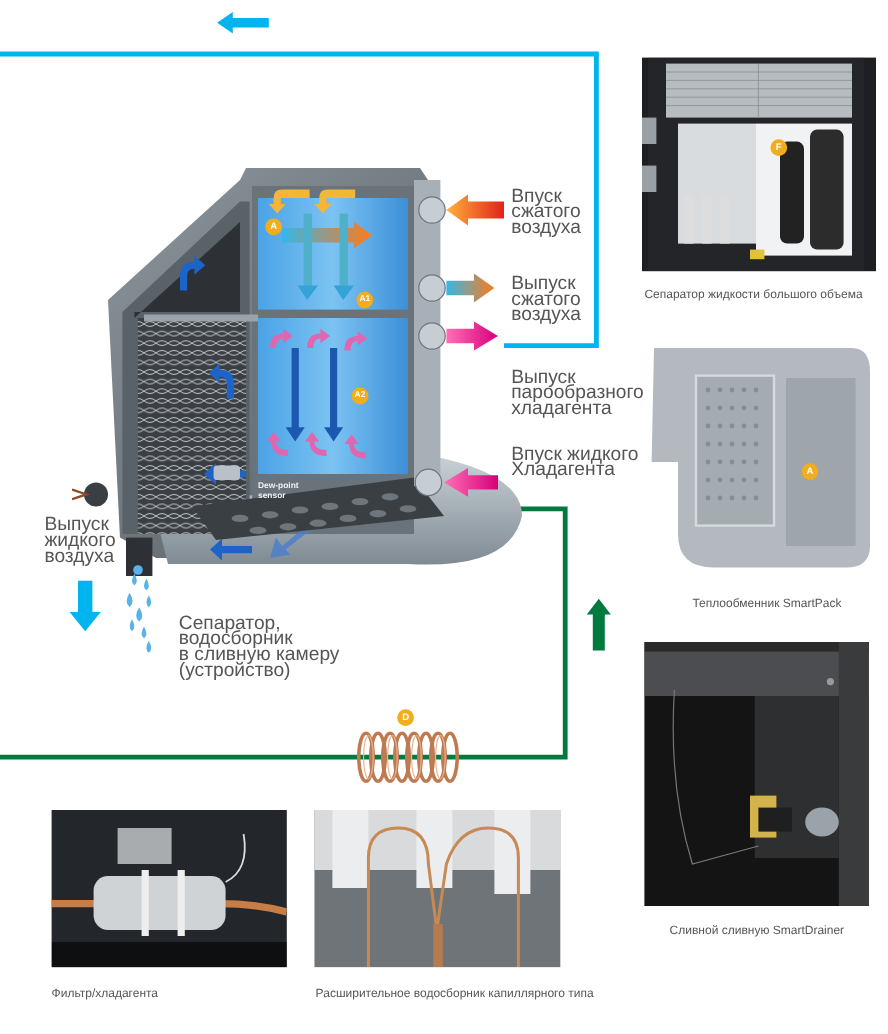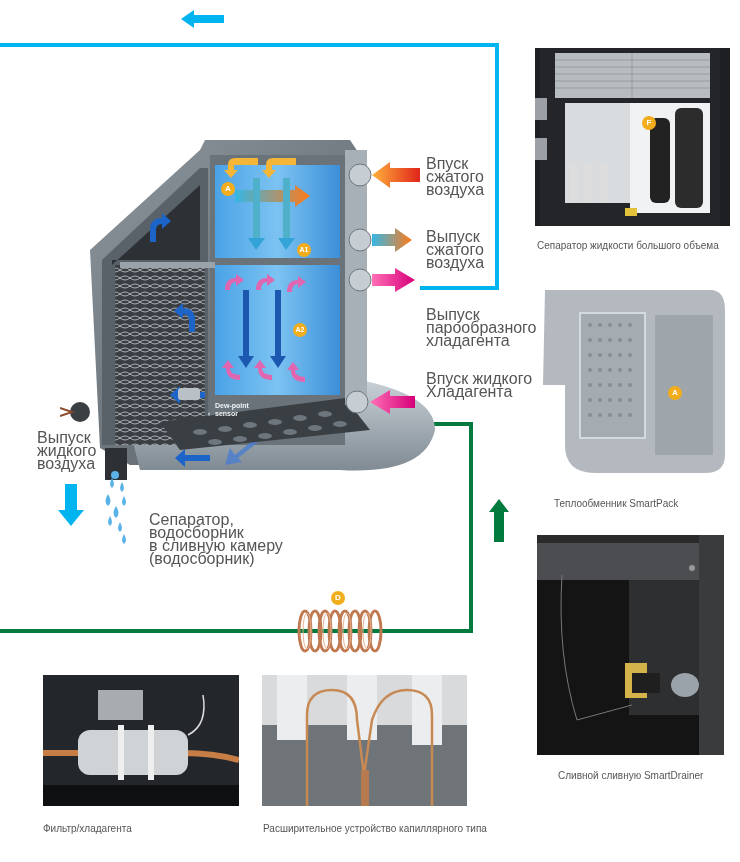--- a/index.html
+++ b/index.html
@@ -219,21 +219,21 @@
 </div>
 <div class="abs label" style="left:37px;top:431px">
   <div>Выпуск</div>
   <div>жидкого</div>
   <div>воздуха</div>
 </div>
 <div class="abs label" style="left:149px;top:513px">
   <div>Сепаратор,</div>
   <div>водосборник</div>
   <div>в сливную камеру</div>
-  <div>(водосборник)</div>
+  <div>(устройство)</div>
 </div>
 
 <div class="photo" style="left:535px;top:48px;width:195px;height:178px;background:#1d1f22">
   <svg width="195" height="178">
     <rect x="5" y="0" width="180" height="178" fill="#232528"></rect>
     <rect x="20" y="5" width="155" height="45" fill="#b7bcc0"></rect>
     <g stroke="#8a9095" stroke-width="0.7">
       <line x1="20" y1="12" x2="175" y2="12"></line>
         <line x1="20" y1="19" x2="175" y2="19"></line>
       <line x1="20" y1="26" x2="175" y2="26"></line>
@@ -294,21 +294,21 @@
       <circle cx="55" cy="130" r="2"></circle>
         <circle cx="65" cy="130" r="2"></circle>
         <circle cx="75" cy="130" r="2"></circle>
         <circle cx="85" cy="130" r="2"></circle>
         <circle cx="95" cy="130" r="2"></circle>
     </g>
     <path d="M120 30 L178 30 L178 170 L120 170 Z" fill="#9ea5ab"></path>
   </svg>
   <div class="badge" style="left:133px;top:101px">A</div>
 </div>
-<div class="abs caption" style="left:554px;top:497px">Теплообменник SmartPack</div>
+<div class="abs caption" style="left:577px;top:497px">Теплообменник SmartPack</div>
 
 <div class="photo" style="left:537px;top:535px;width:187px;height:220px;background:#141414">
   <svg width="187" height="220">
     <rect x="0" y="0" width="187" height="45" fill="#4b4d50"></rect>
     <rect x="0" y="0" width="187" height="8" fill="#2a2a2a"></rect>
     <rect x="92" y="45" width="70" height="135" fill="#2e2f31"></rect>
     <rect x="162" y="0" width="25" height="220" fill="#3a3b3d"></rect>
     <circle cx="155" cy="33" r="3" fill="#999"></circle>
     <rect x="88" y="128" width="22" height="35" fill="#d4b34a"></rect>
     <rect x="95" y="138" width="28" height="20" fill="#1f1f1f"></rect>
@@ -337,13 +337,13 @@
     <rect x="0" y="0" width="205" height="50" fill="#d8dadc"></rect>
     <rect x="0" y="50" width="205" height="81" fill="#6f7478"></rect>
     <rect x="15" y="0" width="30" height="65" fill="#ecedee"></rect>
     <rect x="85" y="0" width="30" height="65" fill="#ecedee"></rect>
     <rect x="150" y="0" width="30" height="70" fill="#ecedee"></rect>
     <path d="M45 131 L45 40 Q45 15 70 15 Q95 15 95 45 L102 100" stroke="#c88a55" stroke-width="2.5" fill="none"></path>
     <path d="M170 131 L170 40 Q170 15 145 15 Q120 15 110 45 L102 100" stroke="#c88a55" stroke-width="2.5" fill="none"></path>
     <rect x="99" y="95" width="8" height="36" fill="#b57b4f"></rect>
   </svg>
 </div>
-<div class="abs caption" style="left:263px;top:822px">Расширительное устройство капиллярного типа</div>
+<div class="abs caption" style="left:263px;top:822px">Расширительное водосборник капиллярного типа</div>
 
 </body></html>

